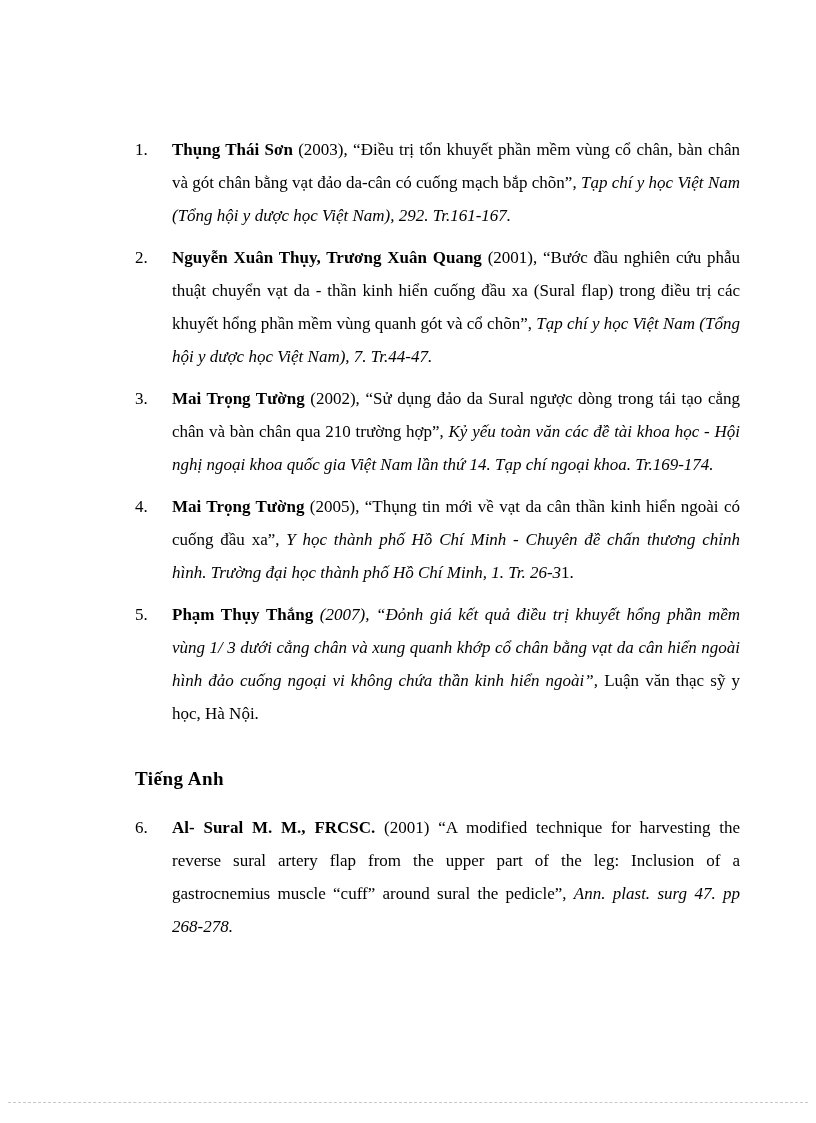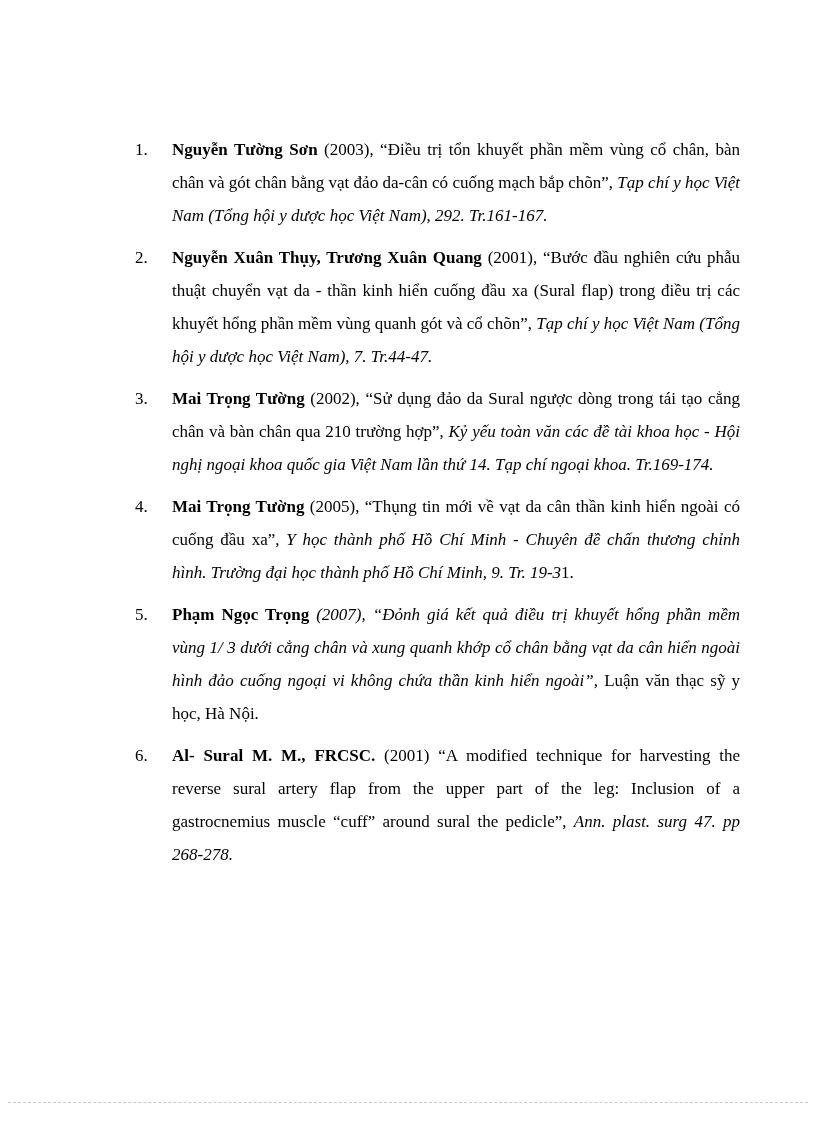--- a/index.html
+++ b/index.html
@@ -54,43 +54,44 @@
     border-top: 1px dashed #c8c8c8;
   }
 </style>
 </head>
 <body>
 
 <div class="page">
 
   <div class="ref">
     <span class="num">1.</span>
-    <p><span class="b">Nguyễn Tường Sơn</span><span> (2003), “Điều trị tổn khuyết phần mềm vùng cổ chân, bàn chân và gót chân bằng vạt đảo da-cân có cuống mạch bắp chõn”, </span><span class="i">Tạp chí y học Việt Nam (Tổng hội y dược học Việt Nam), 292. Tr.161-167.</span></p>
+    <p><span class="b">Thụng Thái Sơn</span><span> (2003), “Điều trị tổn khuyết phần mềm vùng cổ chân, bàn chân và gót chân bằng vạt đảo da-cân có cuống mạch bắp chõn”, </span><span class="i">Tạp chí y học Việt Nam (Tổng hội y dược học Việt Nam), 292. Tr.161-167.</span></p>
   </div>
 
   <div class="ref">
     <span class="num">2.</span>
     <p><span class="b">Nguyễn Xuân Thụy, Trương Xuân Quang</span><span> (2001), “Bước đầu nghiên cứu phẫu thuật chuyển vạt da - thần kinh hiển cuống đầu xa (Sural flap) trong điều trị các khuyết hổng phần mềm vùng quanh gót và cổ chõn”, </span><span class="i">Tạp chí y học Việt Nam (Tổng hội y dược học Việt Nam), 7. Tr.44-47.</span></p>
   </div>
 
   <div class="ref">
     <span class="num">3.</span>
     <p><span class="b">Mai Trọng Tường</span><span> (2002), “Sử dụng đảo da Sural ngược dòng trong tái tạo cẳng chân và bàn chân qua 210 trường hợp”, </span><span class="i">Kỷ yếu toàn văn các đề tài khoa học - Hội nghị ngoại khoa quốc gia Việt Nam lần thứ 14. Tạp chí ngoại khoa. Tr.169-174.</span></p>
   </div>
 
   <div class="ref">
     <span class="num">4.</span>
-    <p><span class="b">Mai Trọng Tường</span><span> (2005), “Thụng tin mới về vạt da cân thần kinh hiển ngoài có cuống đầu xa”, </span><span class="i">Y học thành phố Hồ Chí Minh - Chuyên đề chấn thương chỉnh hình. Trường đại học thành phố Hồ Chí Minh, 9. Tr. 19-3</span><span>1.</span></p>
+    <p><span class="b">Mai Trọng Tường</span><span> (2005), “Thụng tin mới về vạt da cân thần kinh hiển ngoài có cuống đầu xa”, </span><span class="i">Y học thành phố Hồ Chí Minh - Chuyên đề chấn thương chỉnh hình. Trường đại học thành phố Hồ Chí Minh, 1. Tr. 26-3</span><span>1.</span></p>
   </div>
 
   <div class="ref">
     <span class="num">5.</span>
-    <p><span class="b">Phạm Ngọc Trọng</span><span class="i"> (2007), “Đỏnh giá kết quả điều trị khuyết hổng phần mềm vùng 1/ 3 dưới cẳng chân và xung quanh khớp cổ chân bằng vạt da cân hiển ngoài hình đảo cuống ngoại vi không chứa thần kinh hiển ngoài”, </span><span>Luận văn thạc sỹ y học, Hà Nội.</span></p>
+    <p><span class="b">Phạm Thụy Thắng</span><span class="i"> (2007), “Đỏnh giá kết quả điều trị khuyết hổng phần mềm vùng 1/ 3 dưới cẳng chân và xung quanh khớp cổ chân bằng vạt da cân hiển ngoài hình đảo cuống ngoại vi không chứa thần kinh hiển ngoài”, </span><span>Luận văn thạc sỹ y học, Hà Nội.</span></p>
   </div>
 
+  <div class="section-heading">Tiếng Anh</div>
 
   <div class="ref">
     <span class="num">6.</span>
     <p><span class="b">Al- Sural M. M., FRCSC.</span><span> (2001) “A modified technique for harvesting the reverse sural artery flap from the upper part of the leg: Inclusion of a gastrocnemius muscle “cuff” around sural the pedicle”, </span><span class="i">Ann. plast. surg 47. pp 268-278.</span></p>
   </div>
 
   <div class="footer-divider"></div>
 </div>
 
 </body></html>

